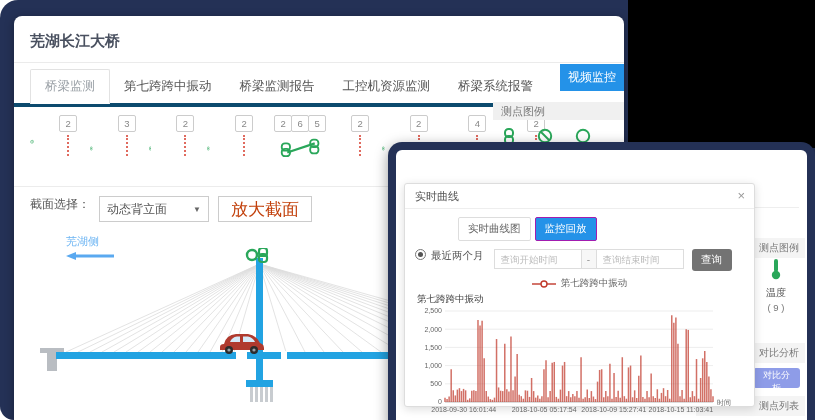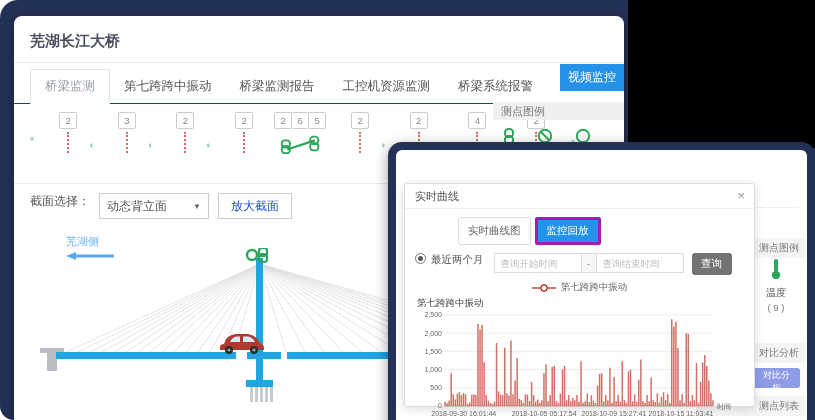--- a/index.html
+++ b/index.html
@@ -8,21 +8,21 @@
          font-family:"Liberation Sans",sans-serif;}
   
   .black-box{position:absolute;left:628px;top:0;width:187px;height:148px;background:#000;}
 
   
   .main-window{position:absolute;left:14px;top:16px;width:610px;height:412px;
                background:#fff;border-radius:8px;box-shadow:0 2px 10px rgba(0,0,0,.35);}
   .mw-title{padding:16px 16px 11px;font-size:15px;font-weight:bold;color:#4a5160;
             border-bottom:1px solid #ebebeb;}
   .mw-tabs{position:relative;display:flex;align-items:flex-end;height:32px;
-           margin-top:8px;padding-left:16px;border-bottom:1px solid #0c4a6e;}
+           margin-top:8px;padding-left:16px;border-bottom:4px solid #0c4a6e;}
   .tab{font-size:12.5px;color:#555;padding:8px 14px;white-space:nowrap;}
   .tab.active{border:1px solid #e2e2e2;border-bottom:1px solid #fff;color:#9aa0a6;
               margin-bottom:-1px;border-radius:2px 2px 0 0;background:#fff;}
   .video-btn{position:absolute;right:0;top:-7px;width:64px;height:27px;background:#2492e8;
              color:#fff;font-size:12px;border:none;font-family:inherit;}
 
   
   .ss{display:flex;align-items:flex-start;padding:8px 0 0 16px;width:545px;height:58px;}
   .ss-clock{margin-top:17px;}
   .sg{display:flex;flex-direction:column;align-items:center;width:20px;margin-left:25px;}
@@ -42,21 +42,21 @@
                            line-height:18px;padding-left:8px;}
   .lp-icons{display:flex;gap:22px;padding:8px 0 0 10px;}
 
   
   .divider2{border-top:1px solid #ececec;margin-top:13px;}
   .controls-row{display:flex;align-items:flex-start;gap:9px;padding:9px 16px 0;}
   .cr-label{font-size:12px;color:#555;}
   .select-box{display:flex;justify-content:space-between;align-items:center;width:94px;height:24px;
               border:1px solid #ccc;font-size:12px;color:#555;padding:0 7px;background:#fff;}
   .caret{font-size:8px;color:#666;}
-  .plain-btn{height:26px;border:1px solid #ccc;background:#fff;font-size:12px;color:#1d4ed8;
+  .plain-btn{height:26px;border:1px solid #ccc;background:#fff;font-size:17px;color:#c2410c;
              padding:0 12px;font-family:inherit;}
 
   .side-label{position:absolute;left:52px;top:218px;font-size:11px;color:#6db5f3;}
   .bridge-wrap{position:absolute;left:16px;top:232px;width:580px;height:180px;}
 
   
   .modal-window{position:absolute;left:388px;top:142px;width:427px;height:292px;
                 background:#243156;border-radius:14px;padding:8px;box-sizing:border-box;
                 box-shadow:0 4px 14px rgba(0,0,0,.4);}
   .modal-inner{position:relative;background:#fff;border-radius:6px;width:100%;height:100%;overflow:hidden;}
@@ -76,21 +76,21 @@
   .dialog{position:absolute;left:8px;top:33px;width:351px;height:224px;background:#fff;
           border:1px solid #ddd;border-radius:3px;box-shadow:0 2px 10px rgba(0,0,0,.14);
           z-index:3;box-sizing:border-box;}
   .dlg-header{position:relative;height:24px;border-bottom:1px solid #eee;font-size:11px;color:#555;
               line-height:24px;padding:0 10px;}
   .dlg-close{position:absolute;right:9px;top:0;color:#999;font-size:13px;line-height:24px;cursor:default;}
   .dlg-body{padding:8px 10px 0;}
   .dlg-tabs{display:flex;margin-bottom:8px;}
   .dbtn{font-size:10.5px;padding:4px 9px;border-radius:2px;font-family:inherit;margin-left:43px;}
   .dbtn.outline{border:1px solid #ddd;background:#fff;color:#666;}
-  .dbtn.blue{border:3px solid #a21caf;background:#2492e8;color:#fff;margin-left:4px;text-align:center;}
+  .dbtn.blue{border:1px solid #a21caf;background:#2492e8;color:#fff;margin-left:4px;text-align:center;}
   .dlg-controls{display:flex;align-items:flex-start;font-size:10.5px;color:#555;}
   .radio{width:9px;height:9px;border:1px solid #777;border-radius:50%;position:relative;margin-right:5px;flex:none;}
   .radio::after{content:"";position:absolute;left:2px;top:2px;width:5px;height:5px;border-radius:50%;background:#555;}
   .radio-label{margin-right:10px;white-space:nowrap;}
   .dlg-input{width:88px;height:20px;border:1px solid #ddd;font-size:9.5px;padding:0 6px;color:#555;
              font-family:inherit;box-sizing:border-box;}
   .dlg-input::placeholder{color:#bbb;}
   .sep-box{width:14px;height:20px;background:#f7f7f7;border:1px solid #ddd;border-left:none;border-right:none;
            color:#999;text-align:center;font-size:10px;line-height:20px;box-sizing:border-box;}
   .query-btn{width:40px;height:22px;background:#737373;color:#fff;border:none;border-radius:3px;

